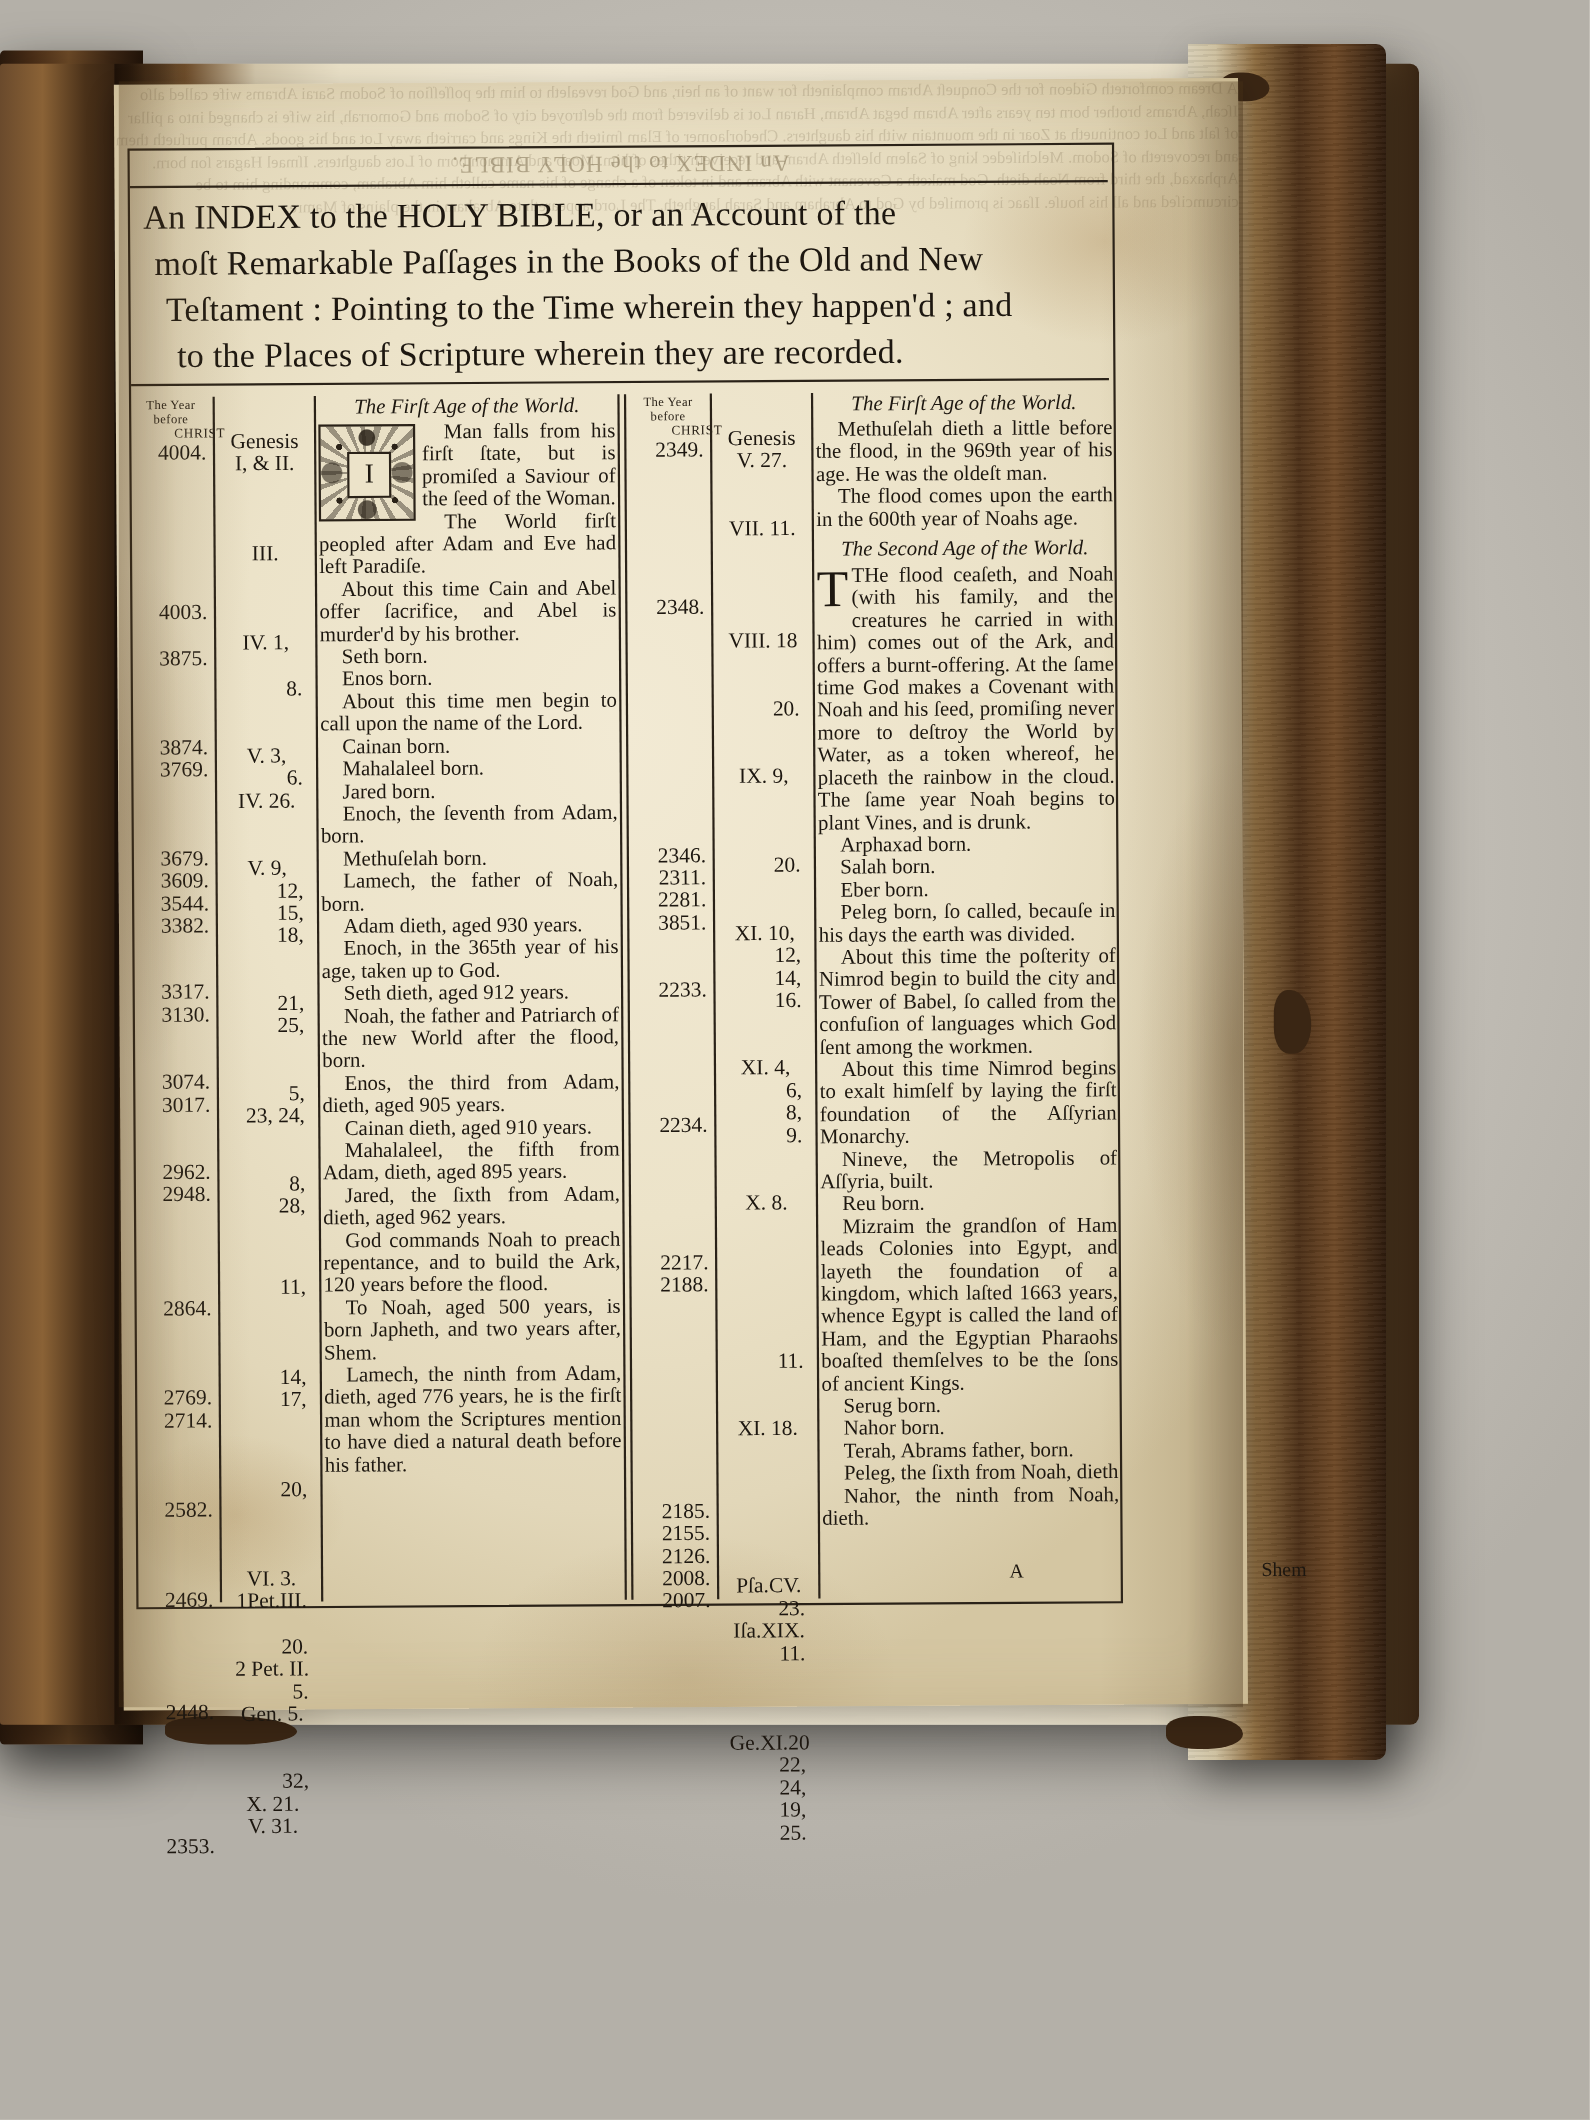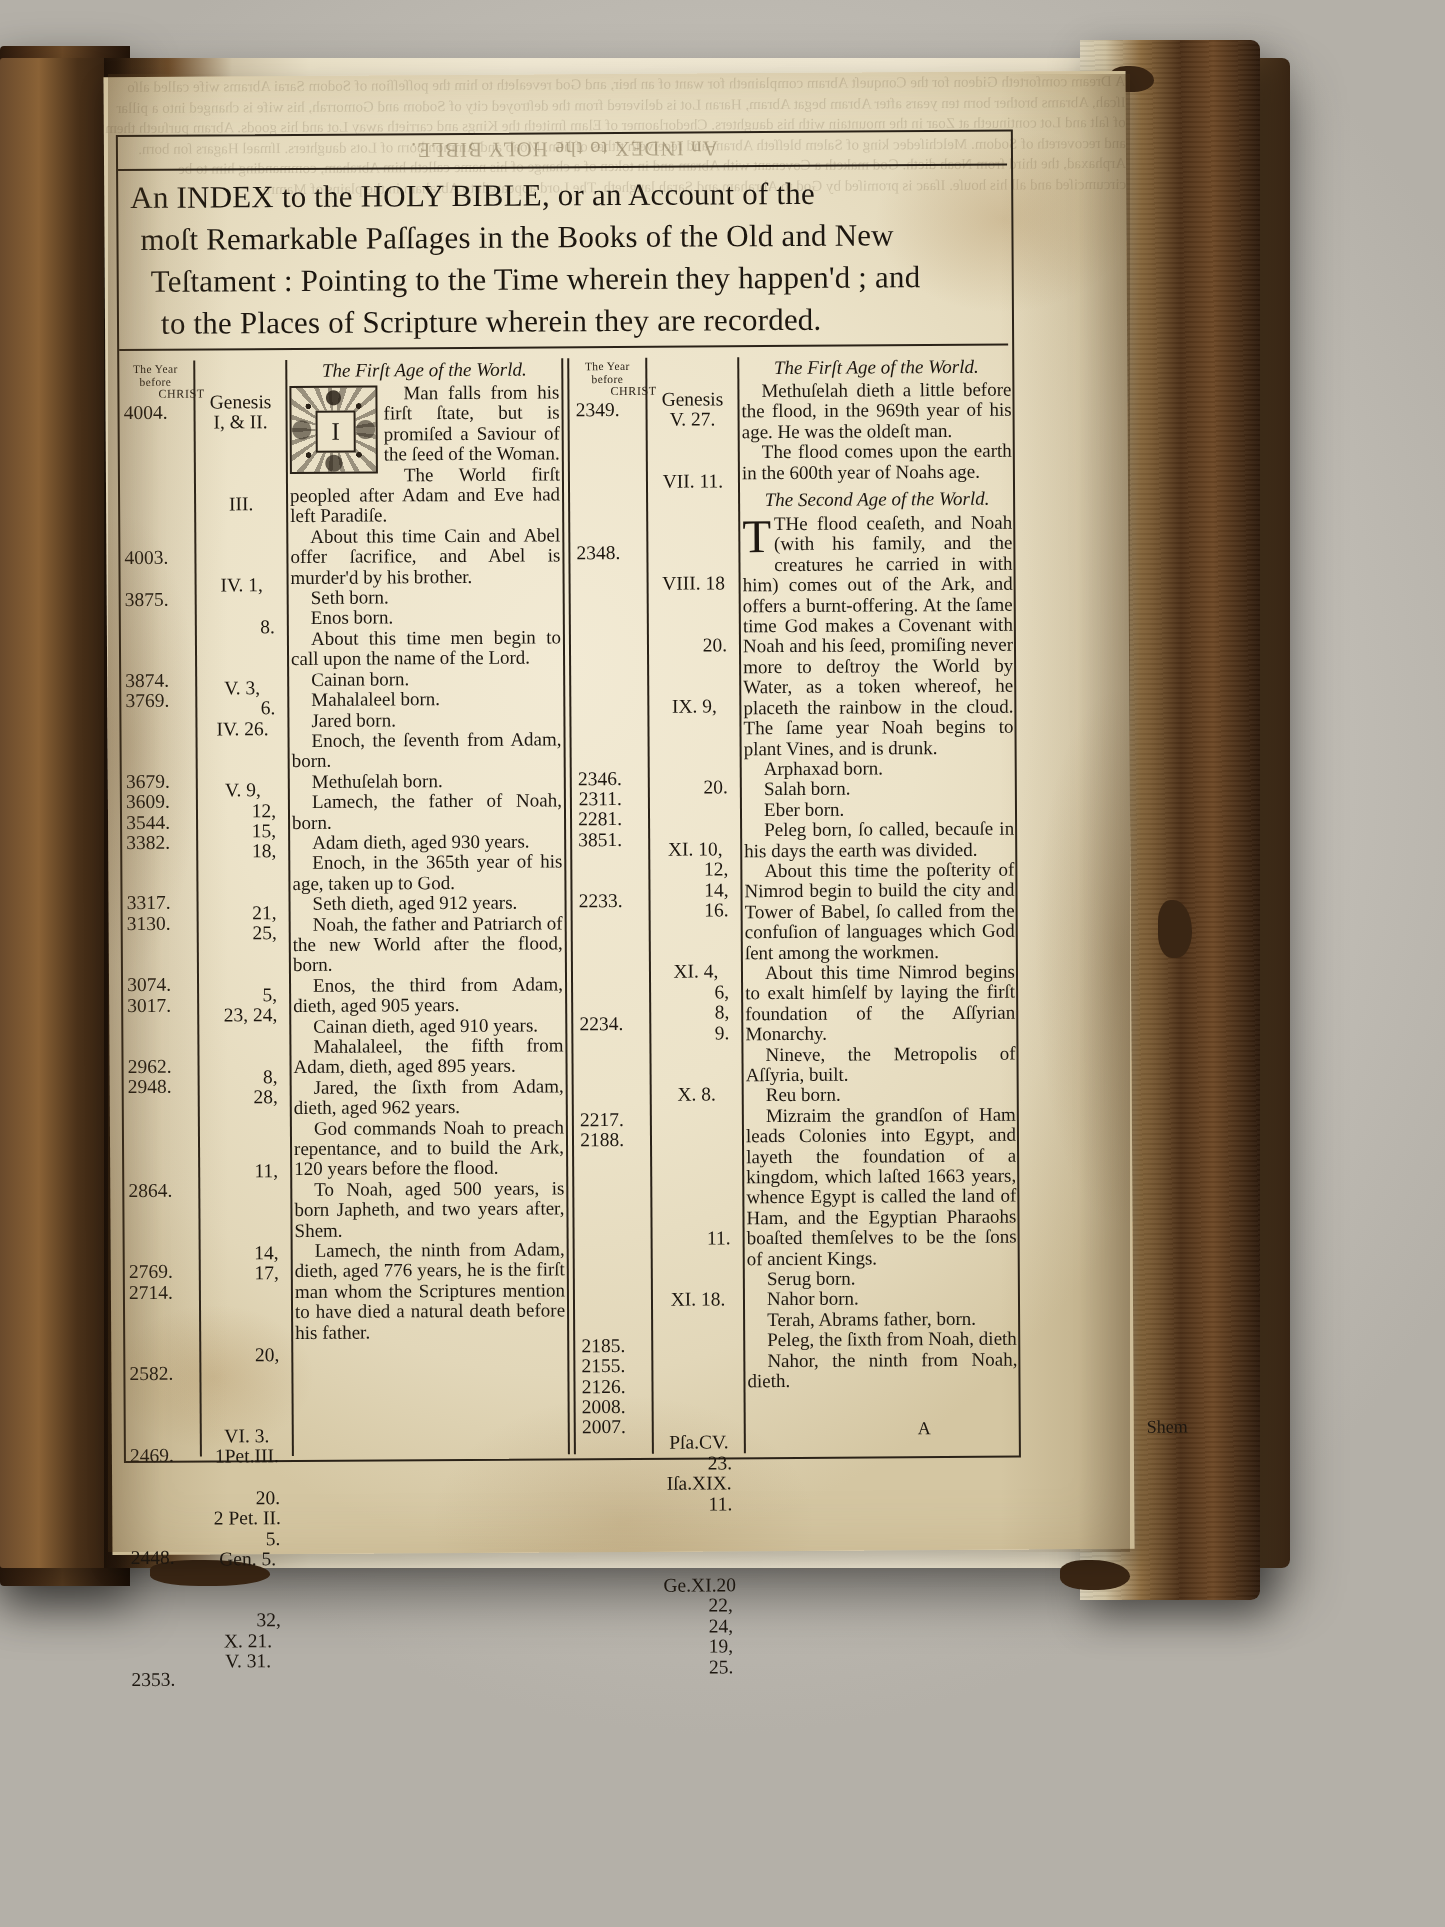--- a/index.html
+++ b/index.html
@@ -127,21 +127,21 @@
   }
   .agehead2{
     font-style:italic;font-size:19px;color:#1d1710;text-align:center;
     margin:6px 0 3px 0;
   }
 
   .yline,.rline{
     font-size:19.5px;line-height:20.4px;color:#1d1710;
     white-space:nowrap;
   }
-  .yline{text-align:right;padding-right:24px;}
+  .yline{text-align:right;padding-right:4px;}
   .rline{text-align:right;padding-right:8px;}
   .rline.c{text-align:center;padding-right:0;}
 
   .body-p{
     font-size:19px;line-height:20.4px;color:#1d1710;
     text-align:justify;text-justify:inter-word;
     margin:0;
     hyphens:none;
   }
   .body-p.ind{text-indent:20px;}
@@ -356,21 +356,21 @@
           <div class="sc2">CHRIST</div>
         </div>
         <div class="yline" style="margin-top:2px;">2349.</div>
         <div class="yline" style="margin-top:123px;">2348.</div>
         <div class="yline" style="margin-top:205px;">2346.</div>
         <div class="yline">2311.</div>
         <div class="yline">2281.</div>
         <div class="yline">3851.</div>
         <div class="yline" style="margin-top:41px;">2233.</div>
         <div class="yline" style="margin-top:102px;">2234.</div>
-        <div class="yline" style="margin-top:76px;">2217.</div>
+        <div class="yline" style="margin-top:105px;">2217.</div>
         <div class="yline">2188.</div>
         <div class="yline" style="margin-top:185px;">2185.</div>
         <div class="yline">2155.</div>
         <div class="yline">2126.</div>
         <div class="yline">2008.</div>
         <div class="yline">2007.</div>
       </div>
 
       <div class="col-ref">
         <div class="rline c" style="margin-top:32px;">Genesis</div>

